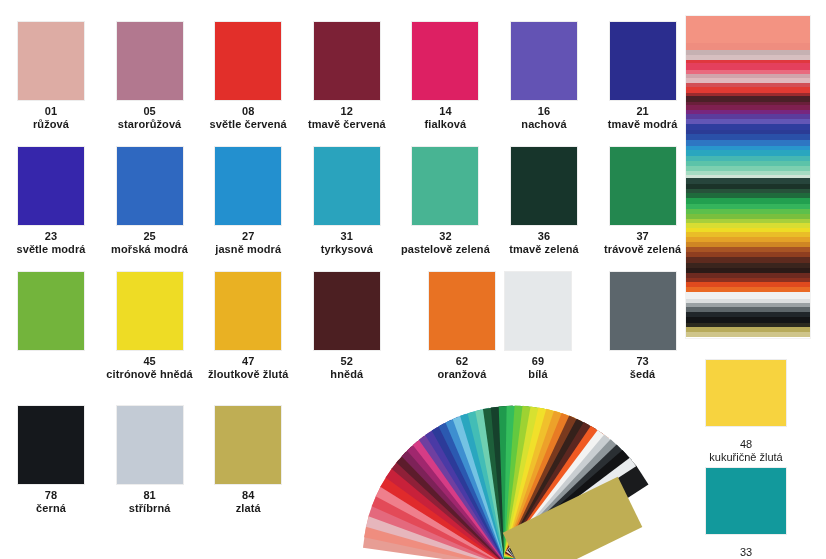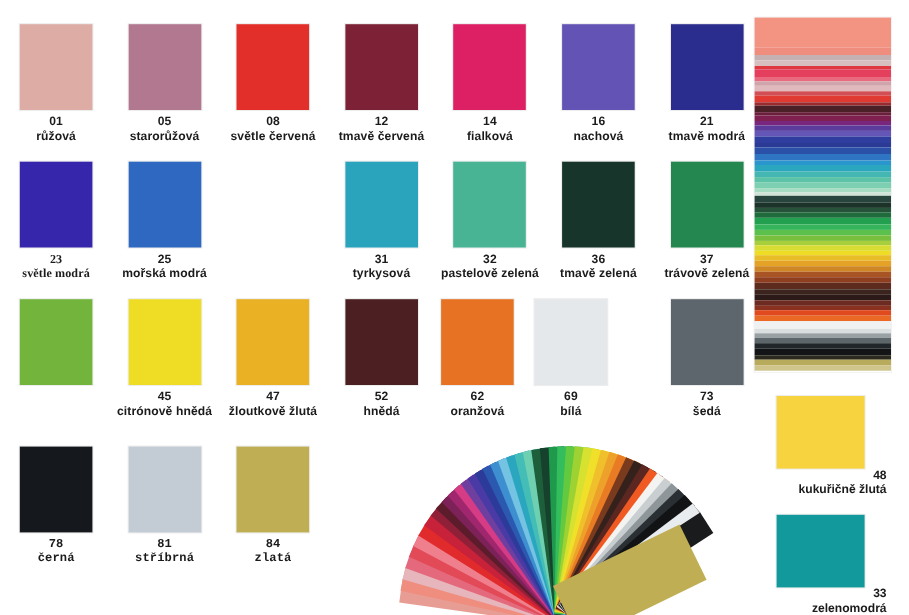--- a/index.html
+++ b/index.html
@@ -34,21 +34,21 @@
     line-height:12.5px;
     letter-spacing:0.1px;
   }
   .cap .num{display:block;}
   .cap .nm{display:block;}
 
   
   .side-chip-wrap{position:absolute;text-align:center;width:120px;}
   .side-chip{width:80px;height:66px;margin:0 auto;display:block;
              box-shadow:0 0 0 1px rgba(0,0,0,0.07);}
-  .side-cap{margin-top:0;font-size:11px;font-weight:bold;color:#1b1b1b;line-height:12.5px;text-align:right;}
+  .side-cap{margin-top:12px;font-size:11px;font-weight:normal;color:#1b1b1b;line-height:12.5px;}
 
   
   #stack{
     position:absolute;left:686px;top:16px;width:124px;height:322px;
     box-shadow:0 0 0 1px rgba(0,0,0,0.05);
   }
   #stack .stripe{width:100%;}
 
   
   #fan{position:absolute;left:330px;top:362px;width:356px;height:197px;}
@@ -103,32 +103,39 @@
       </div>
       <div class="cell" style="left: 593.6px;">
         <div class="chip" style="background: rgb(43, 45, 142);"></div>
         <div class="cap">
           <span class="num">21</span>
           <span class="nm">tmavě modrá</span>
         </div>
       </div>
     </div>
   <div class="grid-row" id="row1" style="top: 147px;">
-      <div class="cell" style="left: 2px; font-family: Liberation Serif, serif;">
+      <div class="cell" style="left: 2px;">
         <div class="chip" style="background: rgb(54, 38, 171);"></div>
         <div class="cap">
           <span class="num">23</span>
           <span class="nm">světle modrá</span>
         </div>
       </div>
       <div class="cell" style="left: 100.6px;">
         <div class="chip" style="background: rgb(47, 104, 192);"></div>
         <div class="cap">
           <span class="num">25</span>
           <span class="nm">mořská modrá</span>
+        </div>
+      </div>
+      <div class="cell" style="left: 199.2px;">
+        <div class="chip" style="background: rgb(35, 144, 207);"></div>
+        <div class="cap">
+          <span class="num">27</span>
+          <span class="nm">jasně modrá</span>
         </div>
       </div>
       <div class="cell" style="left: 297.8px;">
         <div class="chip" style="background: rgb(42, 163, 189);"></div>
         <div class="cap">
           <span class="num">31</span>
           <span class="nm">tyrkysová</span>
         </div>
       </div>
       <div class="cell" style="left: 396.4px;">
@@ -171,43 +178,43 @@
           <span class="nm">žloutkově žlutá</span>
         </div>
       </div>
       <div class="cell" style="left: 297.8px;">
         <div class="chip" style="background: rgb(76, 31, 34);"></div>
         <div class="cap">
           <span class="num">52</span>
           <span class="nm">hnědá</span>
         </div>
       </div>
-      <div class="cell" style="left: 385px; text-align: center;">
+      <div class="cell" style="left: 413px; text-align: center;">
         <div class="chip" style="background: rgb(232, 114, 35);"></div>
         <div class="cap">
           <span class="num">62</span>
           <span class="nm">oranžová</span>
         </div>
       </div>
-      <div class="cell" style="left: 470px;">
+      <div class="cell" style="left: 489px;">
         <div class="chip" style="background: rgb(229, 232, 234);"></div>
         <div class="cap">
           <span class="num">69</span>
           <span class="nm">bílá</span>
         </div>
       </div>
       <div class="cell" style="left: 593.6px;">
         <div class="chip" style="background: rgb(92, 102, 108);"></div>
         <div class="cap">
           <span class="num">73</span>
           <span class="nm">šedá</span>
         </div>
       </div>
     </div>
-  <div class="grid-row" id="row3" style="top: 406px; font-family: Liberation Mono, monospace;">
+  <div class="grid-row" id="row3" style="top: 406px;">
       <div class="cell" style="left: 2px;">
         <div class="chip" style="background: rgb(21, 24, 28);"></div>
         <div class="cap">
           <span class="num">78</span>
           <span class="nm">černá</span>
         </div>
       </div>
       <div class="cell" style="left: 100.6px;">
         <div class="chip" style="background: rgb(195, 203, 213);"></div>
         <div class="cap">

